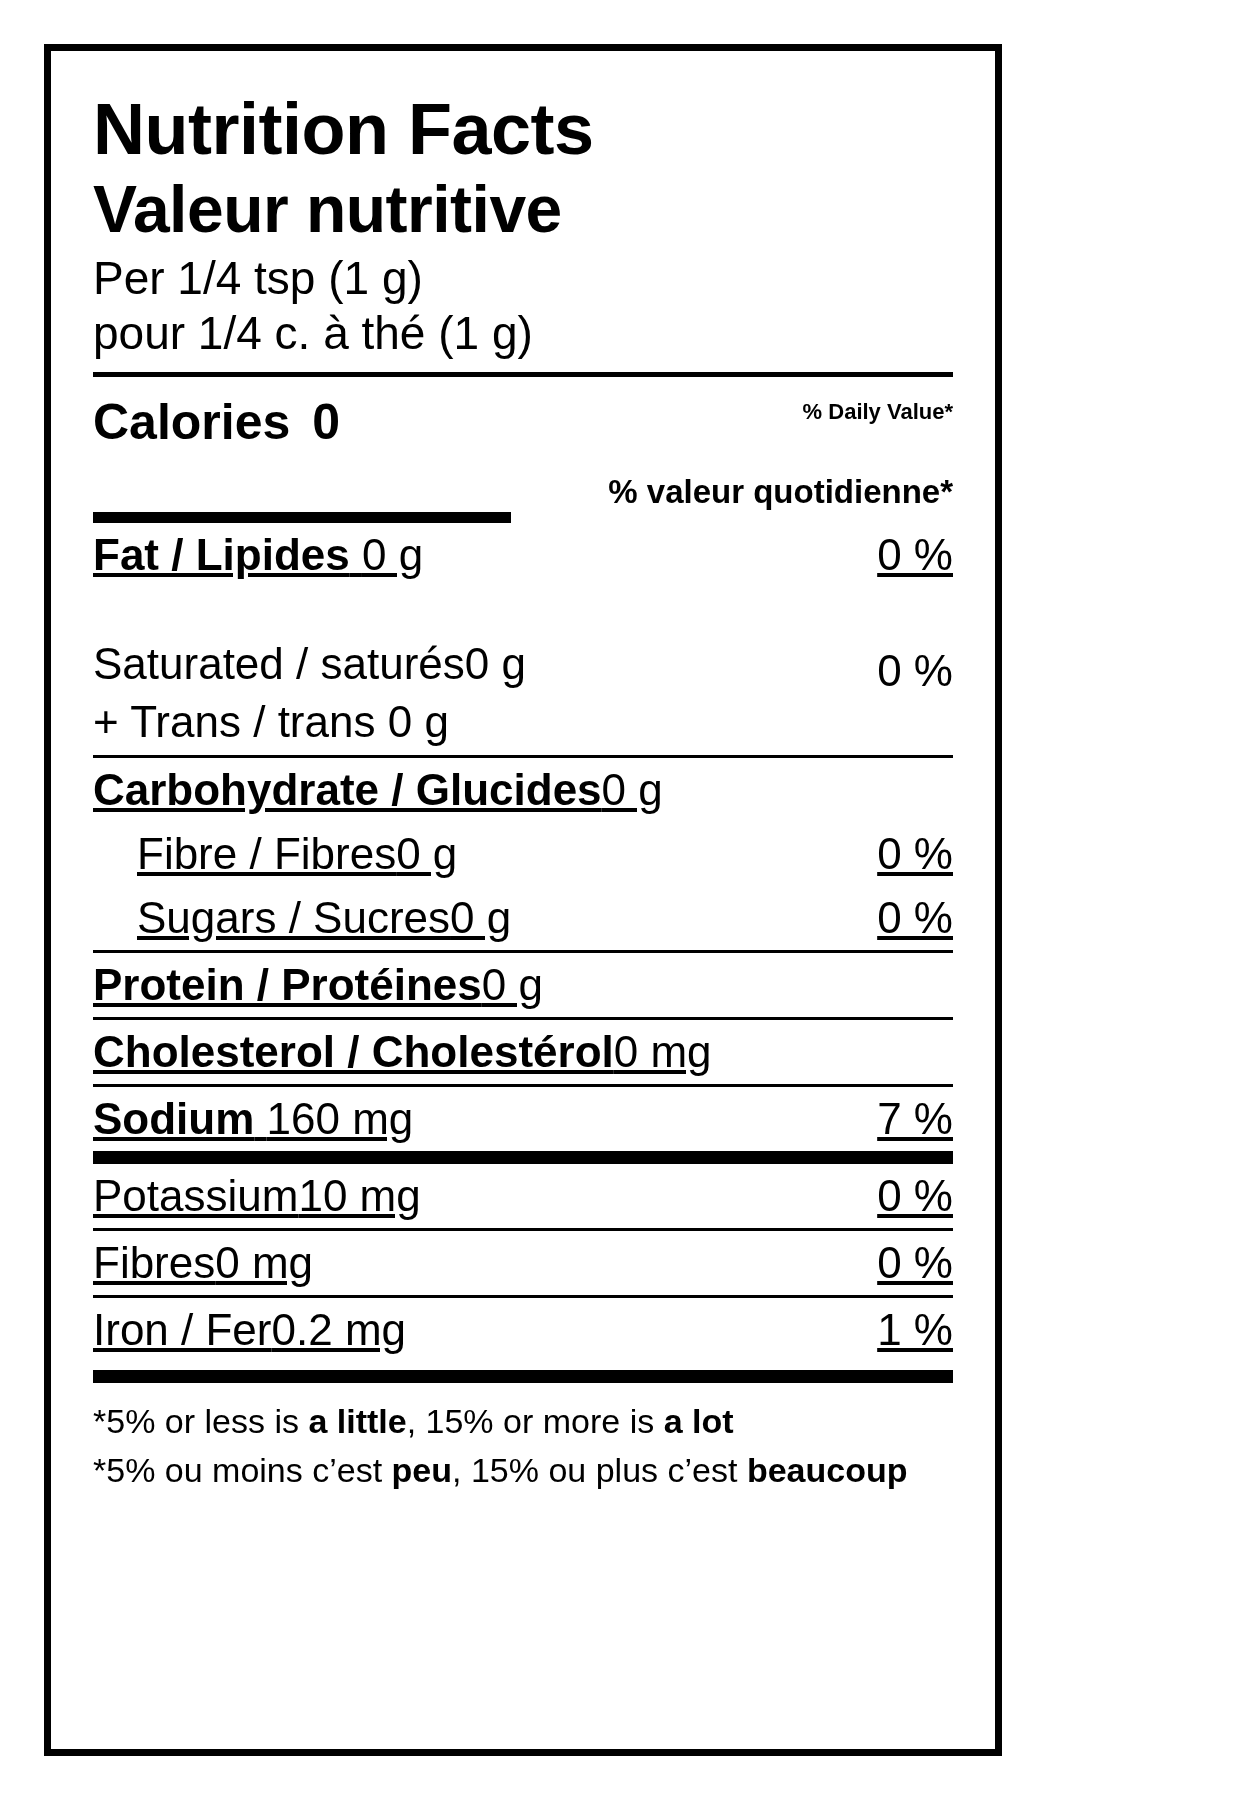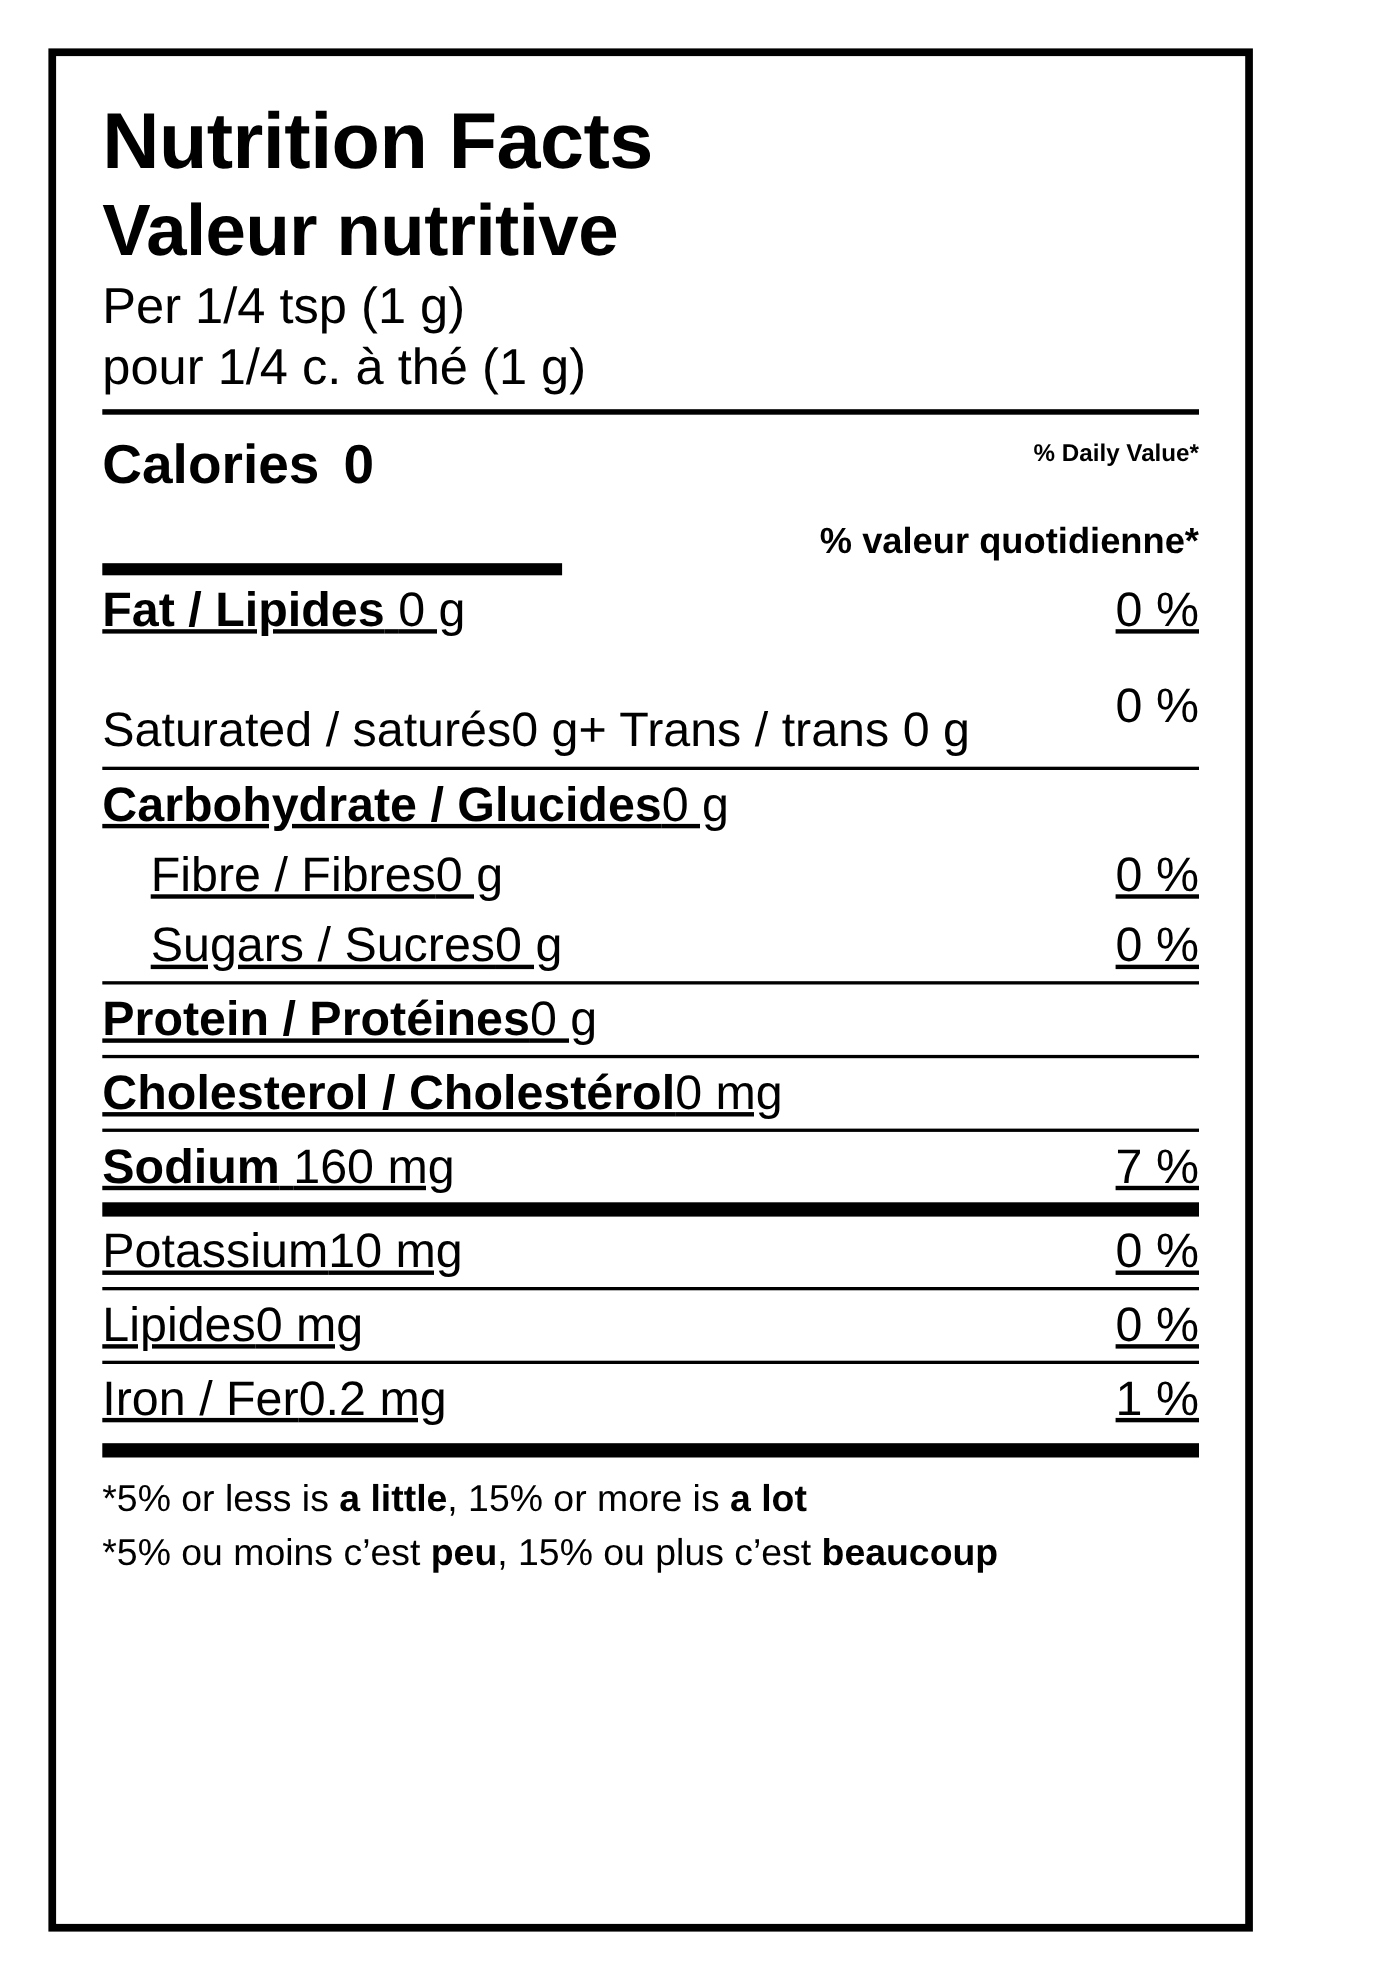--- a/index.html
+++ b/index.html
@@ -12,21 +12,21 @@
     height: 1800px;
     font-family: "Liberation Sans", sans-serif;
     color: #000000;
     -webkit-font-smoothing: antialiased;
   }
 
   .panel {
     position: absolute;
     left: 44px;
     top: 44px;
-    width: 1095px;
+    width: 958px;
     height: 1712px;
     border: 7px solid #000000;
     box-sizing: border-box;
     background: #ffffff;
   }
 
   .inner {
     position: absolute;
     left: 42px;
     top: 30px;
@@ -99,21 +99,21 @@
   .row .right { font-size: 44px; white-space: nowrap; }
   .b { font-weight: bold; }
   .indent { padding-left: 44px; }
 
   .twoline {
     display: flex;
     justify-content: space-between;
     align-items: center;
     padding: 4px 0 4px 0;
   }
-  .twoline .lines { display: flex; flex-direction: row; margin-top: 44px; }
+  .twoline .lines { display: flex; flex-direction: column; margin-top: 44px; }
   .twoline .lines div {
     font-size: 44px;
     padding: 4px 0;
     white-space: nowrap;
   }
   .twoline .right { font-size: 44px; }
 
   
   .footnotes {
     padding-top: 14px;
@@ -230,21 +230,21 @@
       <div class="left">
         <span>Potassium</span><span>10 mg</span>
       </div>
       <div class="right">0 %</div>
     </div>
 
     <div class="rule-thin"></div>
 
     <div class="row">
       <div class="left">
-        <span>Lipides</span><span>0 mg</span>
+        <span>Fibres</span><span>0 mg</span>
       </div>
       <div class="right">0 %</div>
     </div>
 
     <div class="rule-thin"></div>
 
     <div class="row">
       <div class="left">
         <span>Iron / Fer</span><span>0.2 mg</span>
       </div>

